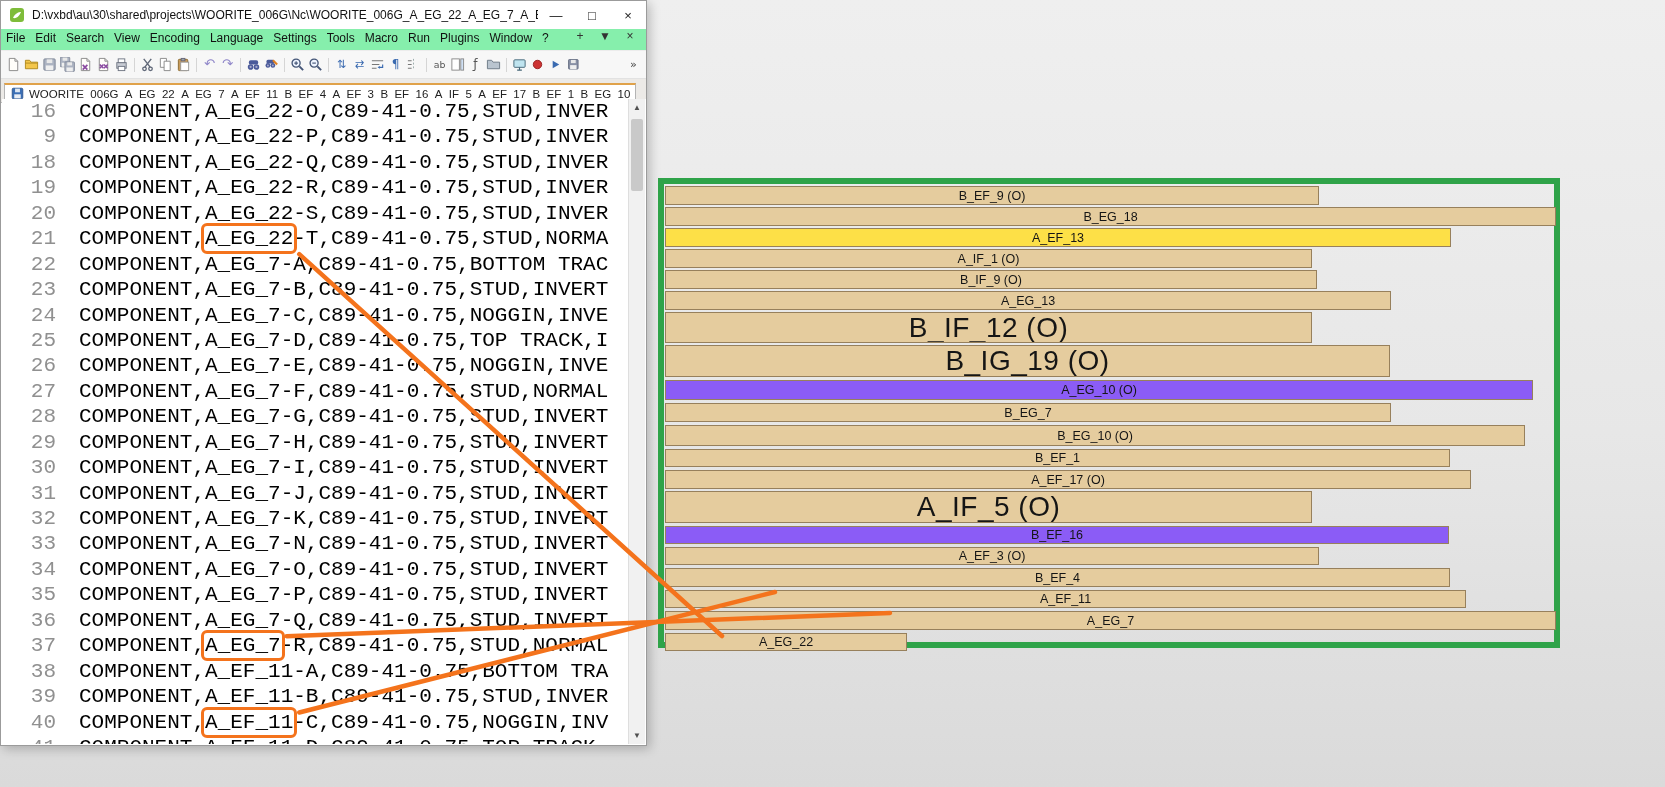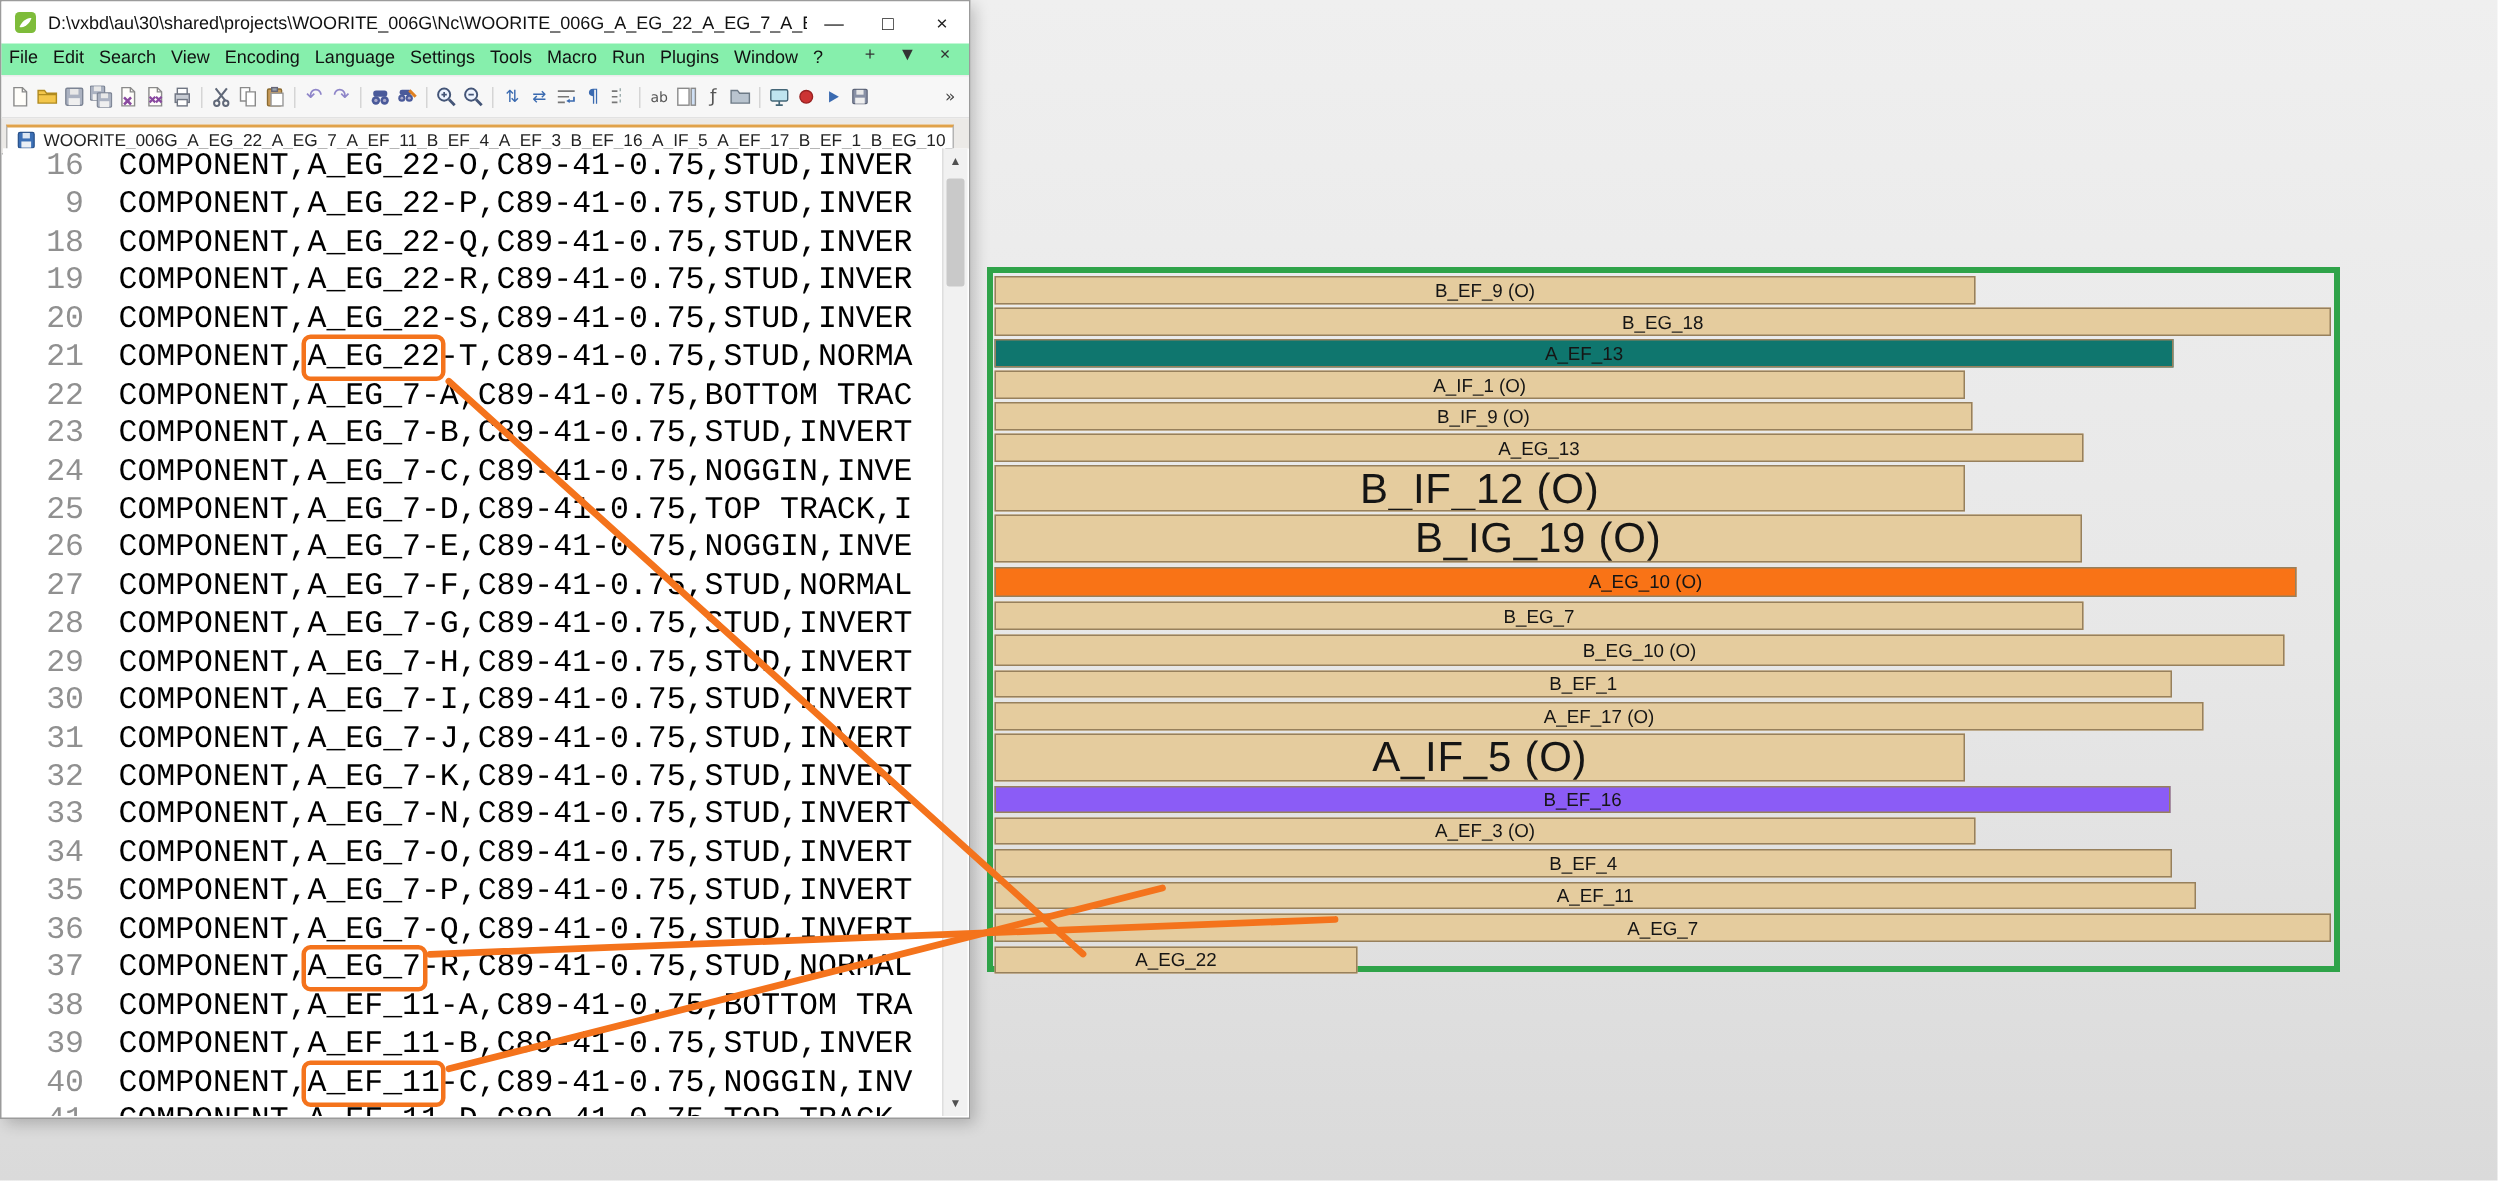--- a/index.html
+++ b/index.html
@@ -44,21 +44,21 @@
   .ln{flex:0 0 54px;text-align:right;color:#909090;}
   .code{margin-left:23px;white-space:pre;}
   .hl-token{outline:3.5px solid #f4731c;outline-offset:1px;border-radius:2px;}
   .vscroll{position:absolute;right:1px;top:98px;bottom:1px;width:17px;background:#f1f1f1;
     border-left:1px solid #dedede;box-sizing:border-box;}
   .sb-btn{height:17px;display:flex;align-items:center;justify-content:center;font-size:8px;color:#505050;}
   .sb-down{position:absolute;bottom:0;left:0;right:0;}
   .sb-thumb{position:absolute;top:20px;left:2px;right:2px;height:72px;background:#c9c9c9;border-radius:2px;}
   
   .diagram{position:absolute;left:658px;top:178px;width:902px;height:470px;
-    border:4px solid #f97316;box-sizing:border-box;}
+    border:6px solid #f97316;box-sizing:border-box;}
   .bar{position:absolute;left:1px;background:#e5cc9e;border:1px solid #97805c;box-sizing:border-box;
     display:flex;align-items:center;justify-content:center;
     font-size:12.5px;color:#151515;overflow:hidden;white-space:nowrap;}
   .bar.big{font-size:28px;letter-spacing:.5px;}
   
   #overlay{position:absolute;left:0;top:0;width:1665px;height:787px;pointer-events:none;z-index:50;}
 </style>
 </head>
 <body>
 
@@ -351,27 +351,27 @@
   <div class="vscroll">
     <div class="sb-btn">▲</div>
     <div class="sb-thumb"></div>
     <div class="sb-btn sb-down">▼</div>
   </div>
 </div>
 
 <div class="diagram" id="diagram" style="border-color: rgb(47, 163, 73);">
     <div class="bar" style="top: 2px; width: 654px; height: 19px; background: rgb(229, 204, 158); border-color: rgb(151, 128, 92);">B_EF_9 (O)</div>
     <div class="bar" style="top: 23px; width: 891px; height: 19px; background: rgb(229, 204, 158); border-color: rgb(151, 128, 92);">B_EG_18</div>
-    <div class="bar" style="top: 44px; width: 786px; height: 19px; background: #0f766e; border-color: rgb(151, 128, 92);">A_EF_13</div>
+    <div class="bar" style="top: 44px; width: 786px; height: 19px; background: #fde047; border-color: rgb(151, 128, 92);">A_EF_13</div>
     <div class="bar" style="top: 65px; width: 647px; height: 19px; background: rgb(229, 204, 158); border-color: rgb(151, 128, 92);">A_IF_1 (O)</div>
     <div class="bar" style="top: 86px; width: 652px; height: 19px; background: rgb(229, 204, 158); border-color: rgb(151, 128, 92);">B_IF_9 (O)</div>
     <div class="bar" style="top: 107px; width: 726px; height: 19px; background: rgb(229, 204, 158); border-color: rgb(151, 128, 92);">A_EG_13</div>
     <div class="bar big" style="top: 128px; width: 647px; height: 31px; background: rgb(229, 204, 158); border-color: rgb(151, 128, 92);">B_IF_12 (O)</div>
     <div class="bar big" style="top: 161px; width: 725px; height: 32px; background: rgb(229, 204, 158); border-color: rgb(151, 128, 92);">B_IG_19 (O)</div>
-    <div class="bar" style="top: 196px; width: 868px; height: 20px; background: #f97316; border-color: rgb(151, 128, 92);">A_EG_10 (O)</div>
+    <div class="bar" style="top: 196px; width: 868px; height: 20px; background: #8b5cf6; border-color: rgb(151, 128, 92);">A_EG_10 (O)</div>
     <div class="bar" style="top: 219px; width: 726px; height: 19px; background: rgb(229, 204, 158); border-color: rgb(151, 128, 92);">B_EG_7</div>
     <div class="bar" style="top: 241px; width: 860px; height: 21px; background: rgb(229, 204, 158); border-color: rgb(151, 128, 92);">B_EG_10 (O)</div>
     <div class="bar" style="top: 265px; width: 785px; height: 18px; background: rgb(229, 204, 158); border-color: rgb(151, 128, 92);">B_EF_1</div>
     <div class="bar" style="top: 286px; width: 806px; height: 19px; background: rgb(229, 204, 158); border-color: rgb(151, 128, 92);">A_EF_17 (O)</div>
     <div class="bar big" style="top: 307px; width: 647px; height: 32px; background: rgb(229, 204, 158); border-color: rgb(151, 128, 92);">A_IF_5 (O)</div>
     <div class="bar" style="top: 342px; width: 784px; height: 18px; background: #8b5cf6; border-color: rgb(151, 128, 92);">B_EF_16</div>
     <div class="bar" style="top: 363px; width: 654px; height: 18px; background: rgb(229, 204, 158); border-color: rgb(151, 128, 92);">A_EF_3 (O)</div>
     <div class="bar" style="top: 384px; width: 785px; height: 19px; background: rgb(229, 204, 158); border-color: rgb(151, 128, 92);">B_EF_4</div>
     <div class="bar" style="top: 406px; width: 801px; height: 18px; background: rgb(229, 204, 158); border-color: rgb(151, 128, 92);">A_EF_11</div>
     <div class="bar" style="top: 427px; width: 891px; height: 19px; background: rgb(229, 204, 158); border-color: rgb(151, 128, 92);">A_EG_7</div>

